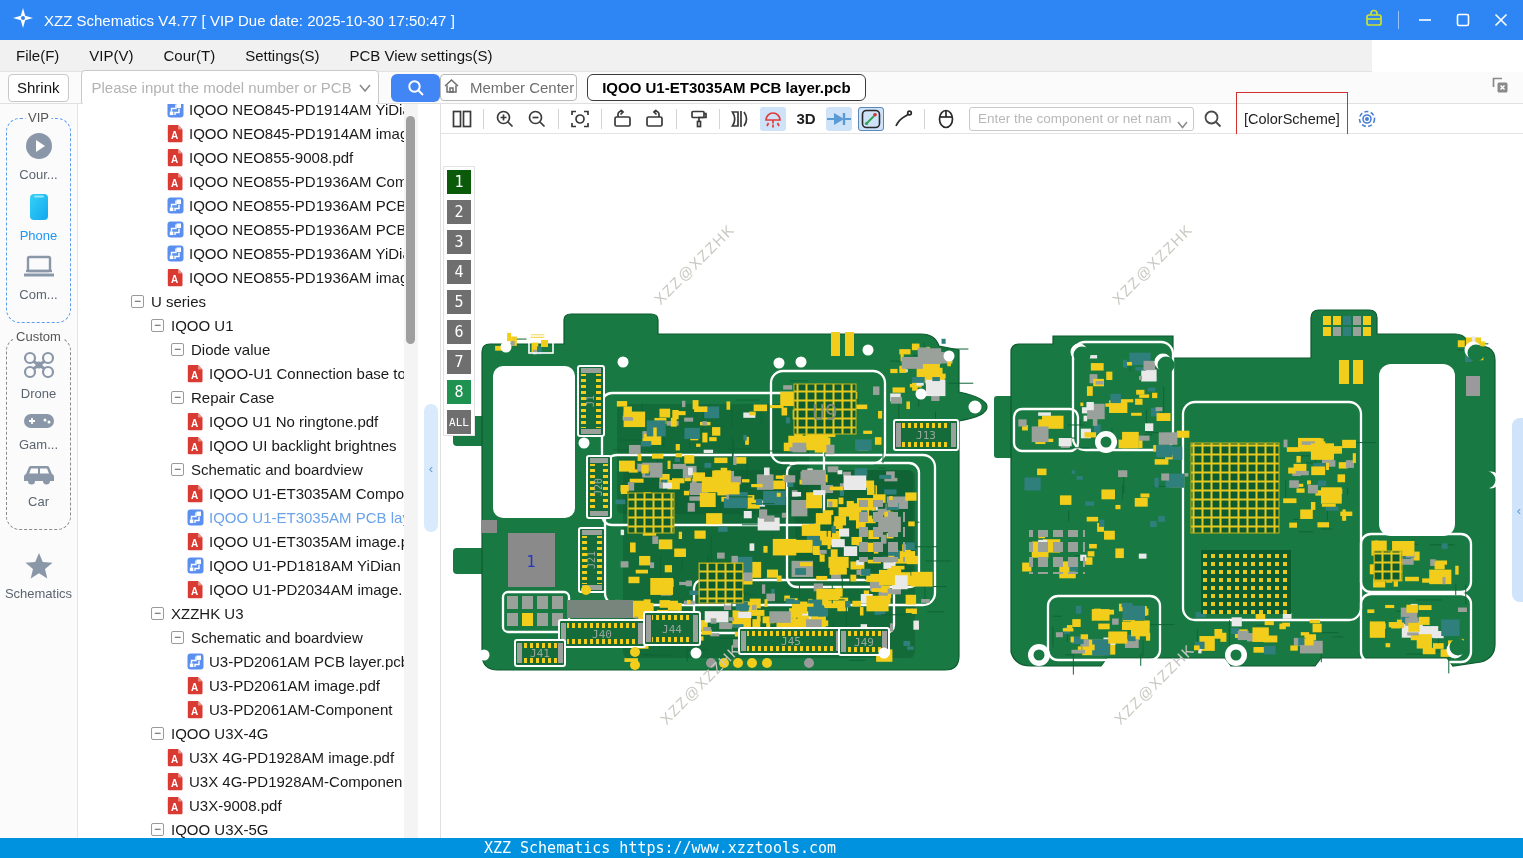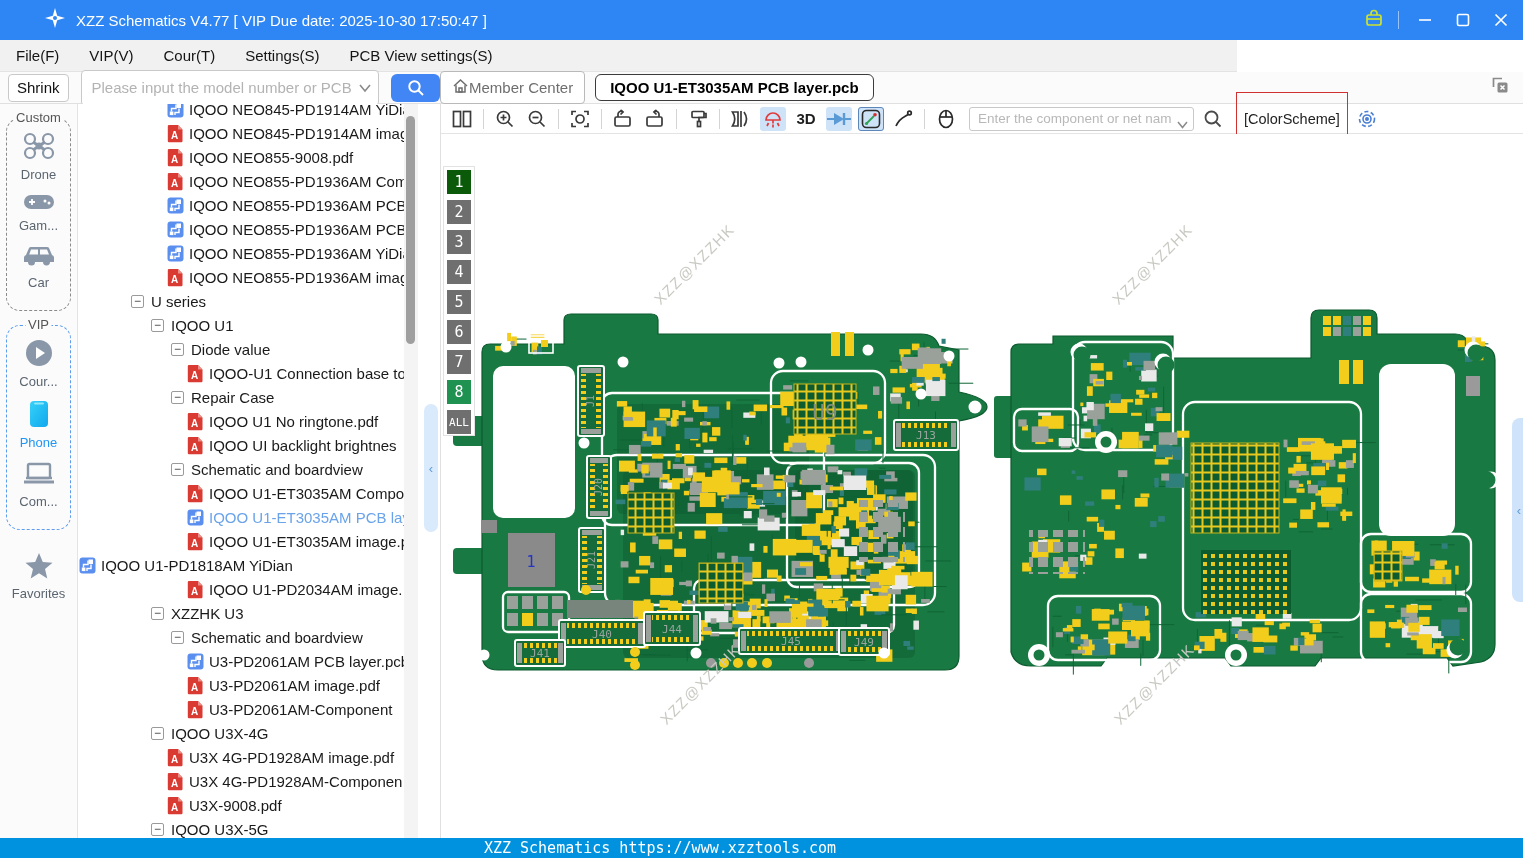--- a/index.html
+++ b/index.html
@@ -1,34 +1,34 @@
 <!DOCTYPE html>
 <html><head>
 <meta charset="utf-8">
 <style>
   * { margin:0; padding:0; box-sizing:border-box; }
   html,body { width:1523px; height:858px; overflow:hidden; font-family:"Liberation Sans",sans-serif; background:#fff; }
-  .titlebar { position:absolute; left:0; top:0; width:1523px; height:40px; background:#2e86f5; display:flex; align-items:center; color:#fff;padding-left:32px; }
+  .titlebar { position:absolute; left:0; top:0; width:1523px; height:40px; background:#2e86f5; display:flex; align-items:center; color:#fff; }
   .titlebar .logo { margin:0 10px 0 12px; }
   .titlebar .title { font-size:15px; }
   .win-controls { position:absolute; right:10px; top:0; height:40px; display:flex; align-items:center; gap:14px; }
   .win-controls .vsep { width:1px; height:18px; background:rgba(255,255,255,.5); }
   .win-controls .wbtn { background:none; border:none; width:24px; height:24px; display:flex; align-items:center; justify-content:center; cursor:pointer; }
-  .menubar { position:absolute; left:0; top:40px; width:1237px; height:32px; background:#f1f1f1; display:flex; align-items:center; padding-left:16px; gap:30px; border-bottom:1px solid #e3e3e3; }
+  .menubar { position:absolute; left:0; top:40px; width:1372px; height:32px; background:#f1f1f1; display:flex; align-items:center; padding-left:16px; gap:30px; border-bottom:1px solid #e3e3e3; }
   .menubar span { font-size:15px; color:#141414; cursor:default; }
   .row2 { position:absolute; left:0; top:72px; width:1523px; height:32px; background:#fbfbfb; border-bottom:1px solid #e0e0e0; display:flex; }
   .row2-left { width:440px; display:flex; align-items:center; padding-left:8px; gap:12px; }
   .shrink-btn { height:28px; padding:0 8px; font-size:15px; background:#fff; border:1px solid #c9c9c9; border-radius:4px; color:#111; }
   .model-search { position:relative; width:306px; height:36px; }
   .model-search input { width:100%; height:100%; border:1px solid #c9c9c9; border-radius:4px; padding:0 26px 0 10px; font-size:15px; color:#333; font-family:"Liberation Sans",sans-serif; }
   .model-search input::placeholder { color:#b3b3b3; }
   .model-search .chev { position:absolute; right:8px; top:9px; }
   .search-btn { width:50px; height:28px; background:#4285f4; border:none; border-radius:6px; display:flex; align-items:center; justify-content:center; }
   .row2-right { flex:1; display:flex; align-items:center; gap:10px; position:relative; }
-  .member-btn { height:33px; display:flex; align-items:center; gap:0; padding:0 11px; background:#fff; border:1px solid #b9b9b9; border-radius:4px; color:#6e6e6e; font-size:15px; }
+  .member-btn { height:27px; display:flex; align-items:center; gap:10px; padding:0 2px; background:#fff; border:1px solid #b9b9b9; border-radius:4px; color:#6e6e6e; font-size:15px; }
   .doc-tab { height:27px; display:flex; align-items:center; padding:0 14px; background:#fff; border:1.6px solid #3c3c3c; border-radius:6px; font-size:15px; font-weight:bold; color:#000; }
   .tab-close { position:absolute; right:12px; top:3px; }
   .content { position:absolute; left:0; top:104px; width:1523px; height:734px; background:#fff; }
   .sidebar { position:absolute; left:0; top:0; width:78px; height:734px; background:#fbfbfb; border-right:1px solid #e4e4e4; }
   .side-group { position:relative; margin:14px 6px 0 6px; border:1.6px dashed #5b9bf0; border-radius:14px; padding:12px 2px 10px 2px; text-align:center; }
   .side-group.custom { border-color:#8a8a8a; }
   .side-group .gl { position:absolute; top:-9px; left:50%; transform:translateX(-50%); background:#fbfbfb; padding:0 3px; font-size:13px; color:#555; }
   .side-item { margin-bottom:10px; cursor:pointer; }
   .side-item .lab { font-size:13px; color:#5b6570; margin-top:2px; white-space:nowrap; }
   .side-item.active .lab { color:#2196f3; }
@@ -143,20 +143,51 @@
           <path d="M3.5 12 V3.5 H12" fill="none" stroke="#8a8a8a" stroke-width="1.7"></path>
           <rect x="7.5" y="7.5" width="10" height="10" rx="1.5" fill="#8a8a8a"></rect>
           <path d="M10.5 10.5 l4 4 m0 -4 l-4 4" stroke="#fff" stroke-width="1.5"></path>
         </svg>
     </span>
   </div>
 </div>
 
 <div class="content">
   <div class="sidebar" id="sidebar">
+      <div class="side-group vip">
+        <div class="gl">VIP</div>
+        <div class="side-item">
+          <div class="ic"><svg width="30" height="30">
+              <circle cx="15" cy="15" r="13" fill="#8a97a8"></circle>
+              <path d="M12 9 L21 15 L12 21 Z" fill="#fff"></path>
+            </svg></div>
+          <div class="lab">Cour...</div>
+        </div>
+        <div class="side-item active">
+          <div class="ic"><svg width="26" height="30">
+              <defs>
+                <linearGradient id="pg" x1="0" y1="0" x2="1" y2="1">
+                  <stop offset="0" stop-color="#35d2f8"></stop>
+                  <stop offset="1" stop-color="#12a7ee"></stop>
+                </linearGradient>
+              </defs>
+              <rect x="4" y="2" width="18" height="26" rx="4" fill="url(#pg)"></rect>
+              <rect x="8" y="3.5" width="10" height="2" rx="1" fill="#8fe7fb"></rect>
+            </svg></div>
+          <div class="lab">Phone</div>
+        </div>
+        <div class="side-item">
+          <div class="ic"><svg width="34" height="28" fill="none" stroke="#8a97a8" stroke-width="2.4">
+              <rect x="6" y="4" width="22" height="14" rx="1.5"></rect>
+              <path d="M2 22 h30" stroke-width="3"></path>
+              <path d="M4 18 h26"></path>
+            </svg></div>
+          <div class="lab">Com...</div>
+        </div>
+      </div>
       <div class="side-group custom">
         <div class="gl">Custom</div>
         <div class="side-item">
           <div class="ic"><svg width="32" height="30" fill="#8a97a8">
               <circle cx="7" cy="8" r="5" fill="none" stroke="#8a97a8" stroke-width="2.2"></circle>
               <circle cx="25" cy="8" r="5" fill="none" stroke="#8a97a8" stroke-width="2.2"></circle>
               <circle cx="7" cy="22" r="5" fill="none" stroke="#8a97a8" stroke-width="2.2"></circle>
               <circle cx="25" cy="22" r="5" fill="none" stroke="#8a97a8" stroke-width="2.2"></circle>
               <path d="M10 11 L22 19 M22 11 L10 19" stroke="#8a97a8" stroke-width="3"></path>
               <circle cx="16" cy="15" r="3.4"></circle>
@@ -173,56 +204,25 @@
           <div class="lab">Gam...</div>
         </div>
         <div class="side-item">
           <div class="ic"><svg width="34" height="26" fill="#8a97a8">
               <path d="M4 12 L7 5 Q7.5 4 9 4 h16 q1.5 0 2 1 l3 7 q2 .5 2 2.5 V19 h-4 a3.5 3.5 0 0 1 -7 0 h-8 a3.5 3.5 0 0 1 -7 0 H2 v-4.5 Q2 12.5 4 12 Z"></path>
               <path d="M9 6.5 h7 v5 H7.2 Z M18 6.5 h7 l2 5 H18 Z" fill="#fbfbfb"></path>
             </svg></div>
           <div class="lab">Car</div>
         </div>
       </div>
-      <div class="side-group vip">
-        <div class="gl">VIP</div>
-        <div class="side-item">
-          <div class="ic"><svg width="30" height="30">
-              <circle cx="15" cy="15" r="13" fill="#8a97a8"></circle>
-              <path d="M12 9 L21 15 L12 21 Z" fill="#fff"></path>
-            </svg></div>
-          <div class="lab">Cour...</div>
-        </div>
-        <div class="side-item active">
-          <div class="ic"><svg width="26" height="30">
-              <defs>
-                <linearGradient id="pg" x1="0" y1="0" x2="1" y2="1">
-                  <stop offset="0" stop-color="#35d2f8"></stop>
-                  <stop offset="1" stop-color="#12a7ee"></stop>
-                </linearGradient>
-              </defs>
-              <rect x="4" y="2" width="18" height="26" rx="4" fill="url(#pg)"></rect>
-              <rect x="8" y="3.5" width="10" height="2" rx="1" fill="#8fe7fb"></rect>
-            </svg></div>
-          <div class="lab">Phone</div>
-        </div>
-        <div class="side-item">
-          <div class="ic"><svg width="34" height="28" fill="none" stroke="#8a97a8" stroke-width="2.4">
-              <rect x="6" y="4" width="22" height="14" rx="1.5"></rect>
-              <path d="M2 22 h30" stroke-width="3"></path>
-              <path d="M4 18 h26"></path>
-            </svg></div>
-          <div class="lab">Com...</div>
-        </div>
-      </div>
       <div class="favorites">
         <div><svg width="30" height="28">
             <path d="M15 1 L18.8 10 L28.5 10.8 L21 17 L23.3 26.5 L15 21.3 L6.7 26.5 L9 17 L1.5 10.8 L11.2 10 Z" fill="#8a97a8"></path>
           </svg></div>
-        <div class="lab">Favorites</div>
+        <div class="lab">Schematics</div>
       </div>
     </div>
 
   <div class="treepanel">
     <div id="tree">
         <div class="trow" style="padding-left: 88px;">
           <span class="ticon">
             <svg width="17" height="17" viewBox="0 0 17 17">
               <rect x="0.5" y="0.5" width="16" height="16" rx="3" fill="#5a8ff0"></rect>
               <rect x="9.5" y="2.5" width="4.5" height="4.5" fill="#fff"></rect>
@@ -379,21 +379,21 @@
         <div class="trow" style="padding-left: 108px;">
           <span class="ticon">
             <svg width="17" height="19" viewBox="0 0 17 19">
               <path d="M2 1 h9 l4.5 4.5 V17 a1.2 1.2 0 0 1 -1.2 1.2 H2 A1.2 1.2 0 0 1 .8 17 V2.2 A1.2 1.2 0 0 1 2 1 Z" fill="#d93a32"></path>
               <path d="M11 1 l4.5 4.5 H11 Z" fill="#ef8d87"></path>
               <text x="7.5" y="14.5" font-size="10" font-weight="bold" fill="#fff" text-anchor="middle" font-family="Liberation Sans,sans-serif">A</text>
             </svg>
           </span>
           <span class="tlabel">IQOO U1-ET3035AM image.p</span>
         </div>
-        <div class="trow" style="">
+        <div class="trow" style="padding-left: 108px;">
           <span class="ticon">
             <svg width="17" height="17" viewBox="0 0 17 17">
               <rect x="0.5" y="0.5" width="16" height="16" rx="3" fill="#5a8ff0"></rect>
               <rect x="9.5" y="2.5" width="4.5" height="4.5" fill="#fff"></rect>
               <rect x="2.8" y="10.5" width="3.6" height="3.6" fill="#fff"></rect>
               <path d="M4.5 10.5 V7.5 h4.5 V3.5 M12 7.5 v4 h-4 v2.5" stroke="#fff" stroke-width="1.4" fill="none"></path>
             </svg>
           </span>
           <span class="tlabel">IQOO U1-PD1818AM YiDian</span>
         </div>

